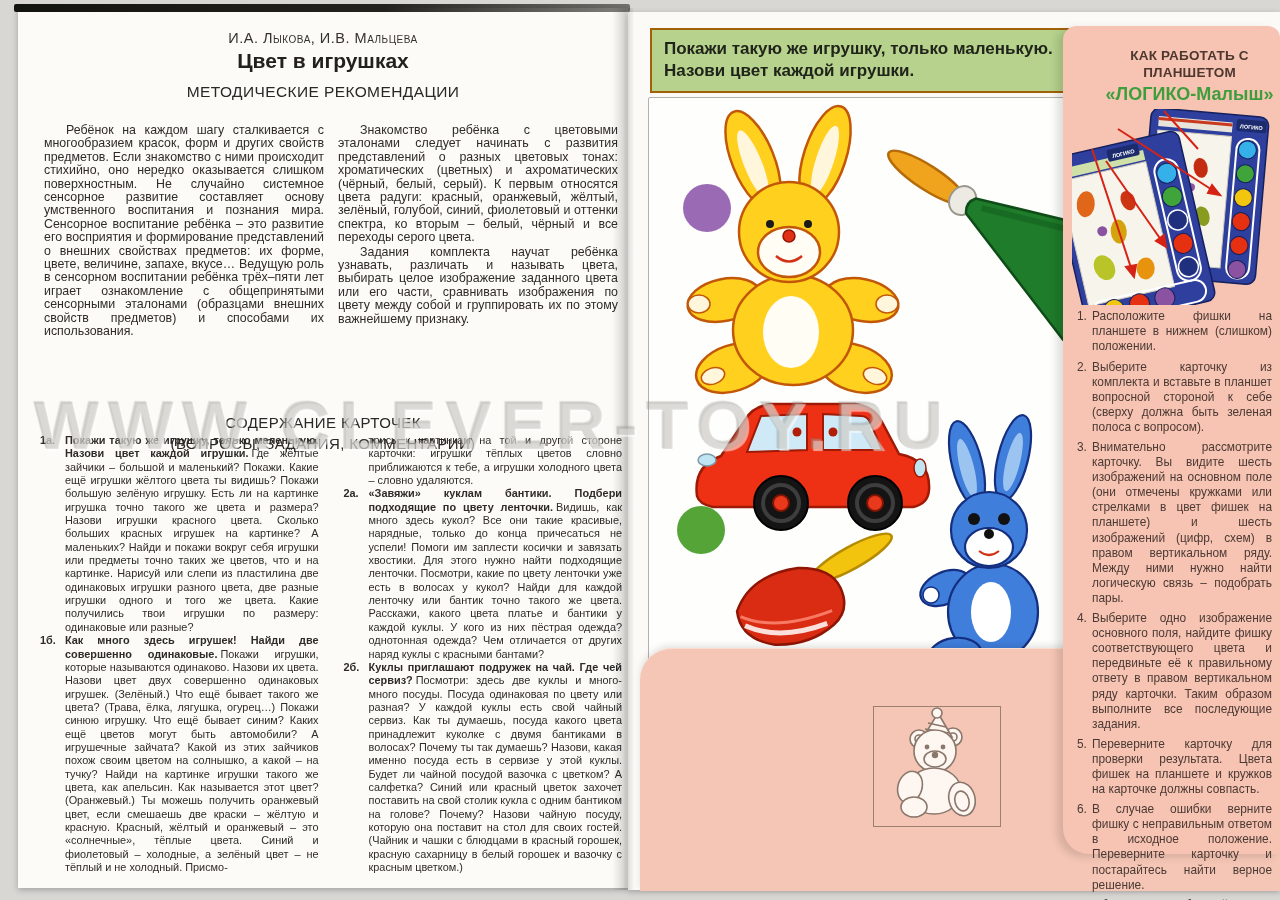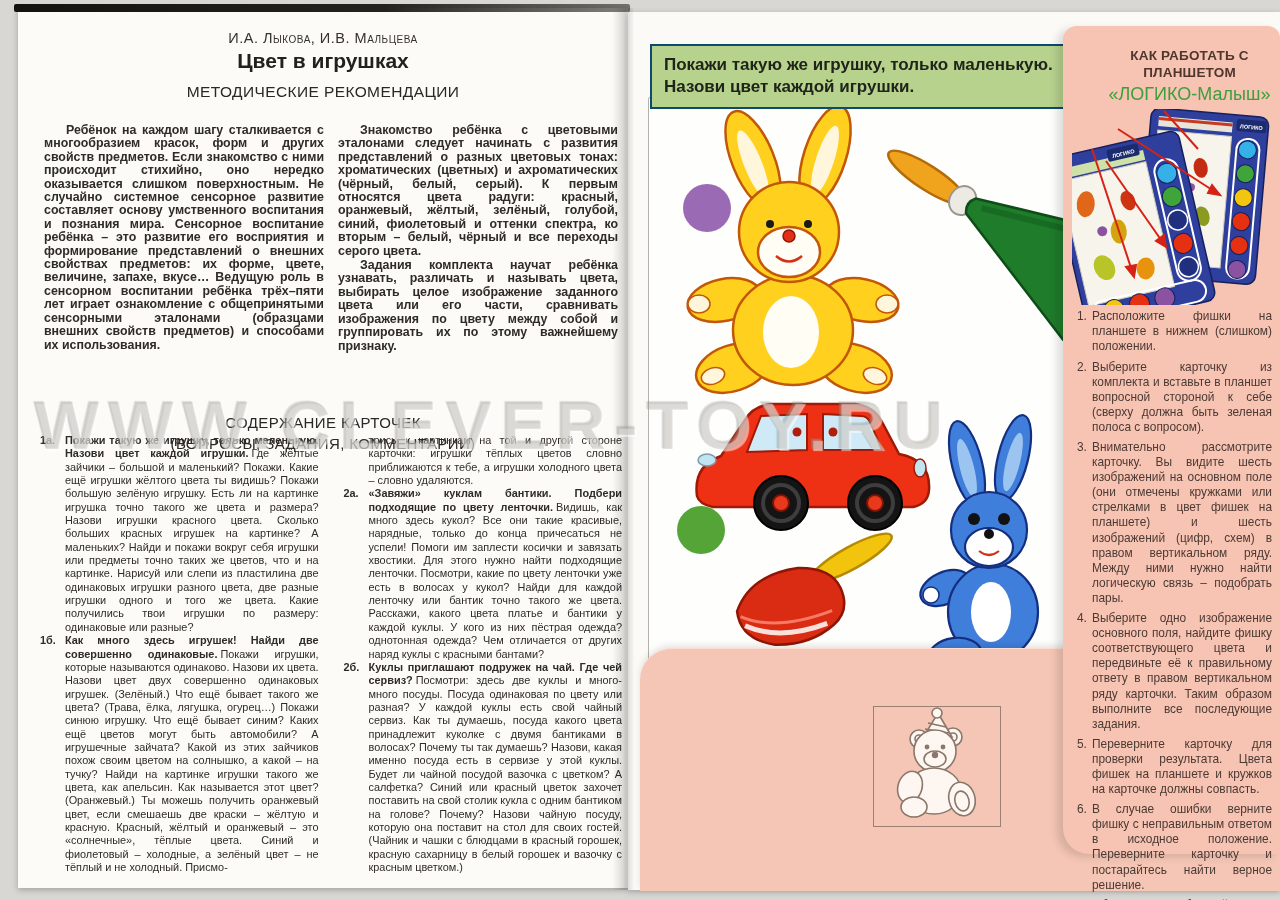--- a/index.html
+++ b/index.html
@@ -14,48 +14,48 @@
           background:linear-gradient(90deg,rgba(0,0,0,0) 0%,rgba(0,0,0,.16) 45%,rgba(255,255,255,0) 75%);pointer-events:none;}
   #scan-edge-top{position:absolute;left:14px;top:4px;width:616px;height:8px;z-index:7;
           background:linear-gradient(90deg,#131310 0%,#24221e 60%,rgba(30,28,24,.55) 100%);border-radius:2px;}
   
   .lp-head{position:absolute;left:0;top:22px;width:610px;text-align:center;}
   .authors{font-size:14.5px;font-variant:small-caps;letter-spacing:.5px;color:#35322e;}
   .book-title{font-size:21px;font-weight:bold;margin-top:3px;color:#23211e;}
   .book-subtitle{font-size:13.5px;margin-top:2px;color:#35322e;}
   .h-method{font-size:15.5px;margin-top:10px;letter-spacing:.4px;color:#2a2825;}
   .intro-cols{position:absolute;left:26px;top:116px;width:574px;display:flex;gap:14px;}
-  .intro-col{width:280px;font-size:12.4px;line-height:13.4px;text-align:justify;font-weight:bold;}
+  .intro-col{width:280px;font-size:12.4px;line-height:13.4px;text-align:justify;}
   .intro-col p{margin:0;text-indent:22px;}
   .intro-col p + p{margin-top:1px;}
   .h-contents{position:absolute;left:0;top:404px;width:610px;text-align:center;
               font-size:15px;letter-spacing:.4px;color:#2a2825;line-height:21px;}
   .cards-cols{position:absolute;left:22px;top:426px;width:582px;display:flex;gap:25px;}
   .cards-col{width:286px;font-size:10.9px;line-height:13.35px;text-align:justify;}
   .card-item{position:relative;padding-left:25px;margin:0;}
   .card-item .num{position:absolute;left:0;top:0;font-weight:bold;}
   .card-item .lead{font-weight:bold;margin-right:3px;}
   .cont-par{padding-left:25px;margin:0;}
   
-  #question-banner{position:absolute;left:22px;top:32px;width:438px;z-index:2;
-     background:#b6d28d;border:2px solid #0c4a6e;padding:8px 12px 9px 12px;
+  #question-banner{position:absolute;left:22px;top:16px;width:438px;z-index:2;
+     background:#b6d28d;border:2px solid #a16207;padding:8px 12px 9px 12px;
      font-size:17px;font-weight:bold;line-height:1.3;color:#20241a;}
   #toy-card{position:absolute;left:20px;top:85px;width:502px;height:574px;z-index:1;
      background:#fefefd;border:1.5px solid #b3b1ab;border-radius:2px;overflow:hidden;}
   #card-pocket{position:absolute;left:12px;top:636px;width:640px;height:242px;z-index:3;
      background:#f5c6b5;border-radius:32px 8px 0 0;border-top:1px solid #fbdccf;
      box-shadow:0 -3px 6px rgba(0,0,0,.10);}
   #teddy-square{position:absolute;left:233px;top:57px;width:126px;height:119px;
      border:1.5px solid #9a8073;}
   #instruction-panel{position:absolute;left:435px;top:14px;width:217px;height:828px;z-index:5;
      background:#f7c3b2;border-radius:14px 12px 4px 26px;
      box-shadow:-6px 3px 9px rgba(0,0,0,.13);padding:0;}
   .panel-title{margin-top:22px;text-align:center;line-height:1.25;padding-left:36px;}
   .panel-title .t1{font-size:13.5px;font-weight:bold;color:#4d372e;letter-spacing:.2px;}
-  .panel-title .t2{font-size:18px;font-weight:normal;color:#3f9e3c;margin-top:1px;}
+  .panel-title .t2{font-size:18px;font-weight:bold;color:#3f9e3c;margin-top:1px;}
   #tablets-illo{width:200px;height:196px;margin:4px auto 2px auto;display:block;}
   .steps{margin:4px 8px 0 14px;font-size:11.9px;line-height:15.1px;color:#4a3a34;text-align:justify;}
   .step{position:relative;padding-left:15px;margin-bottom:5px;}
   .step .snum{position:absolute;left:0;top:0;}
   
   #watermark{position:absolute;left:34px;top:386px;width:1246px;z-index:8;pointer-events:none;
      font-size:69px;font-weight:bold;letter-spacing:9px;white-space:nowrap;
      color:rgba(168,165,157,.30);
      text-shadow:2px 2px 1px rgba(255,255,255,.55), -1px -1px 1px rgba(120,118,112,.22);}
 </style>

